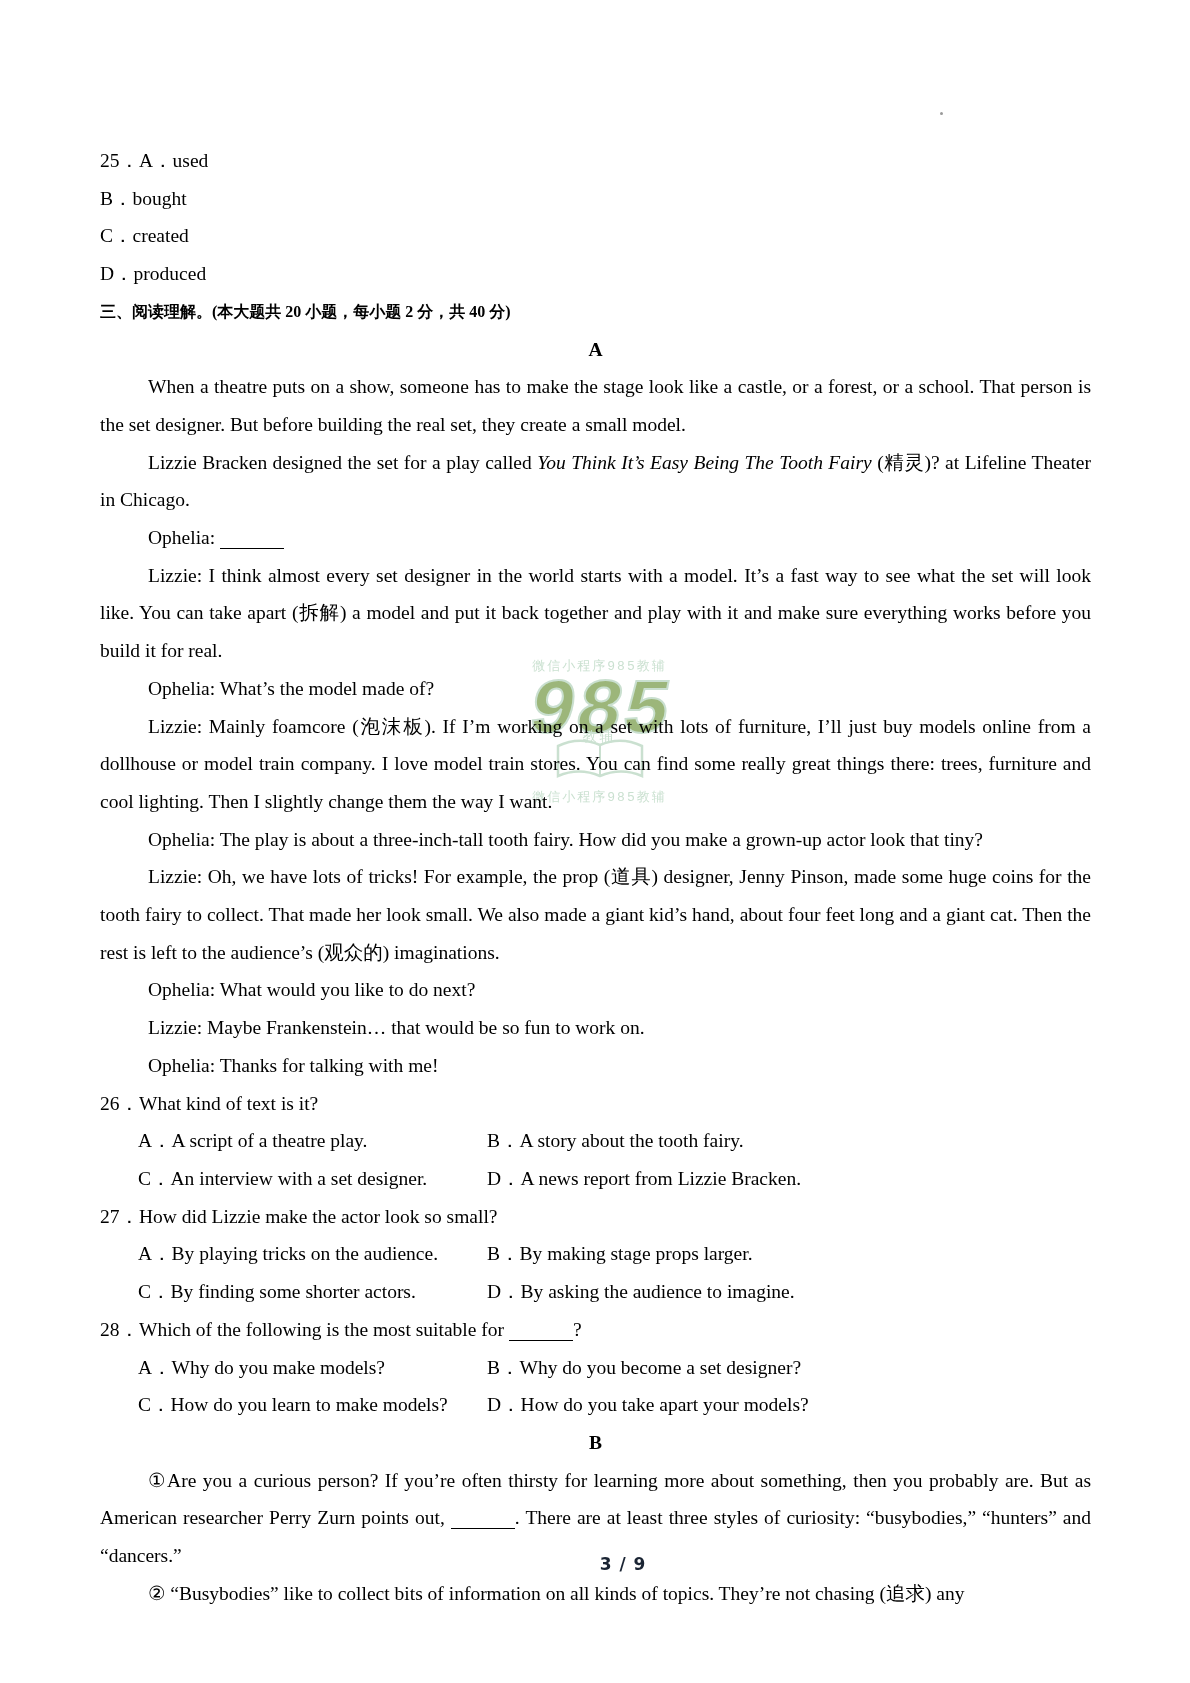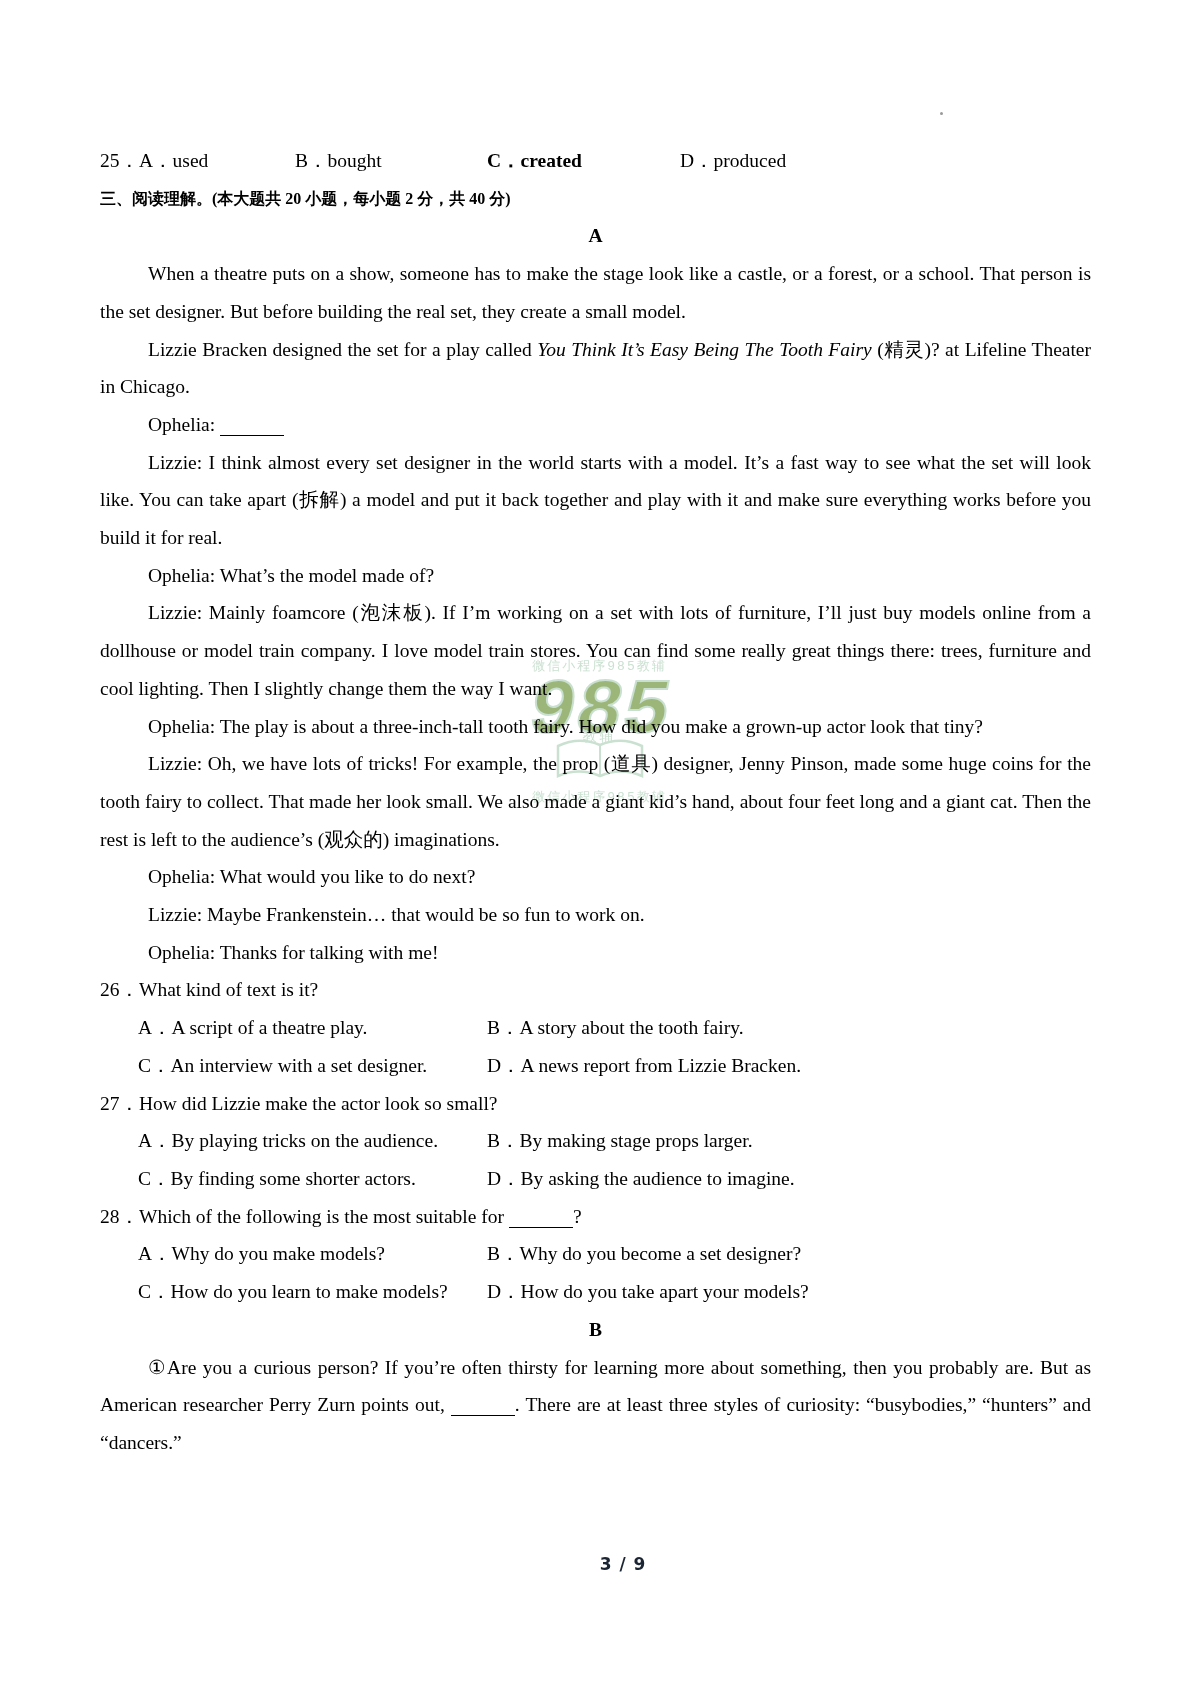--- a/index.html
+++ b/index.html
@@ -19,24 +19,24 @@
   }
   .content p { margin:0; text-align:justify; }
   .indent { text-indent:48px; }
   .center-label { text-align:center !important; font-weight:bold; }
   .heading { font-weight:bold; font-size:16px; }
   .blank {
     display:inline-block; width:64px; height:20px;
     border-bottom:1.6px solid #000;
     vertical-align:-5px;
   }
-  .q25-row { display:flex; }
+  .q25-row { display:flex;flex-direction:column; }
   .q25-row .c1 { width:195px; }
   .q25-row .c2 { width:192px; }
-  .q25-row .c3 { width:193px;font-weight:bold; }
+  .q25-row .c3 { width:193px; }
   .q25-row .c4 { flex:1; }
   .opt-row { display:flex; padding-left:38px; }
   .opt-a { width:349px; }
   .opt-b { flex:1; }
   .italic { font-style:italic; }
   .footer {
     position:absolute; top:1554px; left:0; width:100%;
     text-align:center;
     font-family:"DejaVu Sans","Liberation Sans",sans-serif;
     font-weight:bold; font-size:17px; color:#1a2433;
@@ -145,16 +145,17 @@
   </p>
   <p class="opt-row">
     <span class="opt-a">C．How do you learn to make models?</span>
     <span class="opt-b">D．How do you take apart your models?</span>
   </p>
 
   <p class="center-label">B</p>
 
   <p class="indent"><span>①Are you a curious person? If you’re often thirsty for learning more about something, then you probably are. But as American researcher Perry Zurn points out, </span><span class="blank"></span><span>. There are at least three styles of curiosity: “busybodies,” “hunters” and “dancers.”</span></p>
 
+  <p class="indent">② “Busybodies” like to collect bits of information on all kinds of topics. They’re not chasing (追求) any</p>
 
 </div>
 
 <div class="footer">3 / 9</div>
 
 </body></html>

